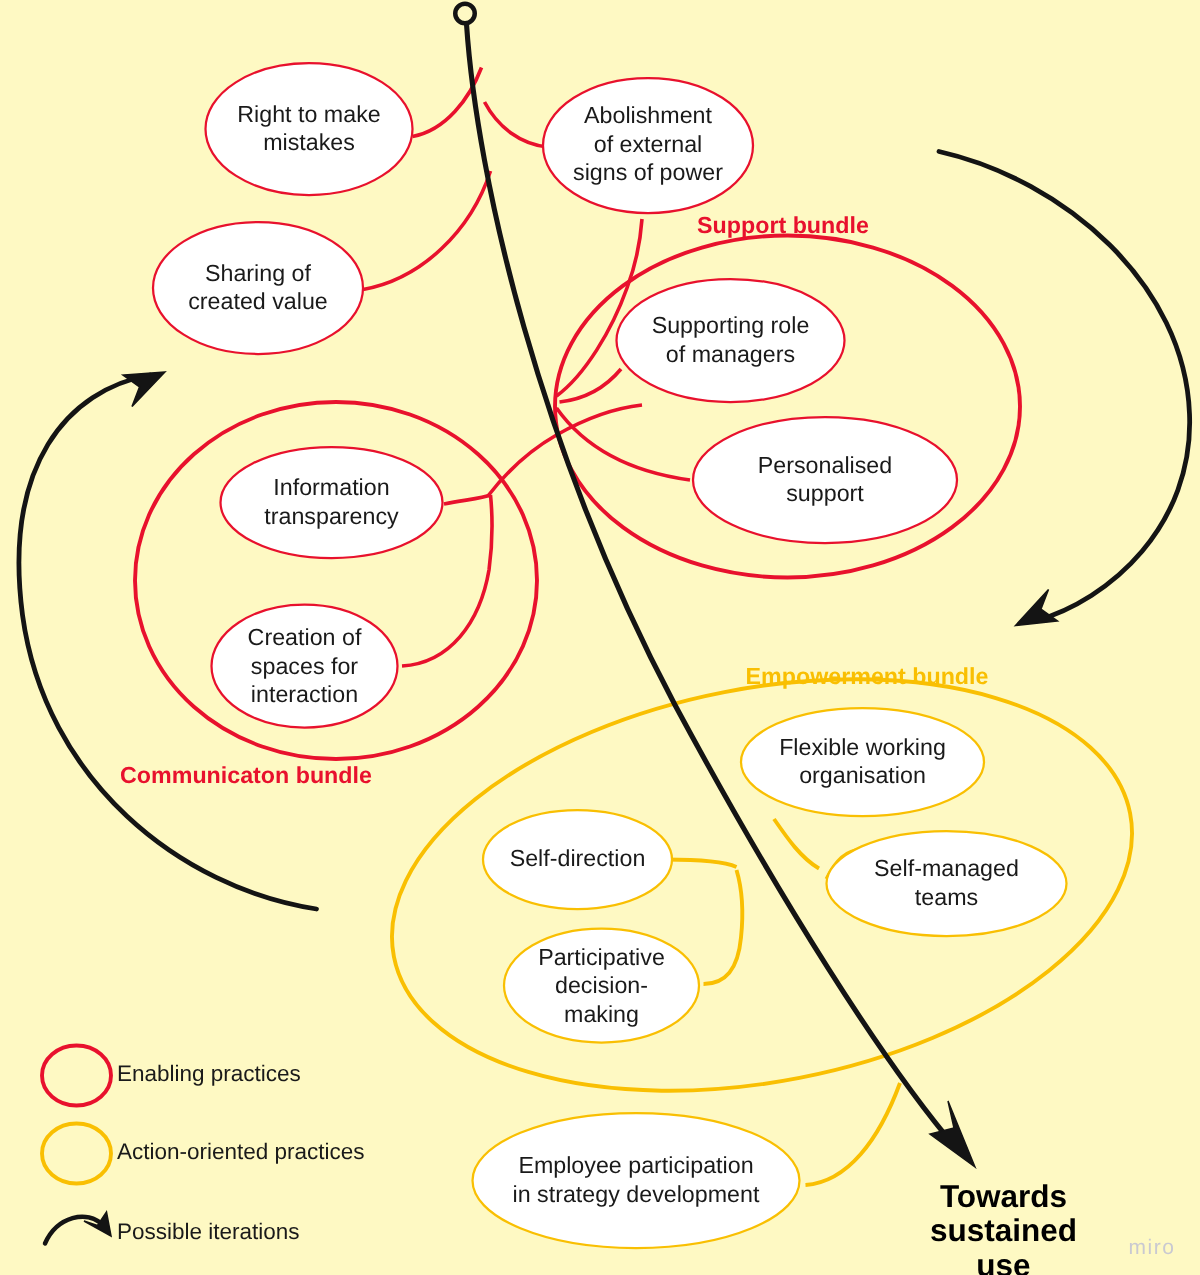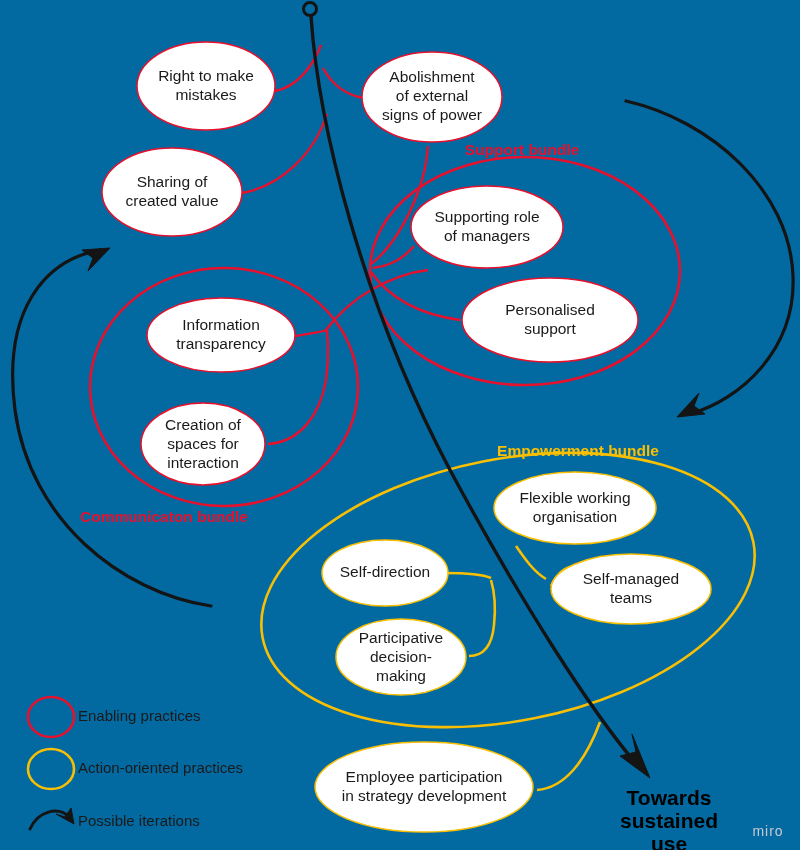--- a/index.html
+++ b/index.html
@@ -4,21 +4,21 @@
 <style>
   html, body {
     margin: 0;
     padding: 0;
     background: #ffffff;
   }
   #canvas {
     position: relative;
     width: 800px;
     height: 850px;
-    background: #0369a1;
+    background: #fef9c3;
     overflow: hidden;
     font-family: "Liberation Sans", sans-serif;
   }
   svg.layer {
     position: absolute;
     top: 0;
     left: 0;
     width: 800px;
     height: 850px;
   }

